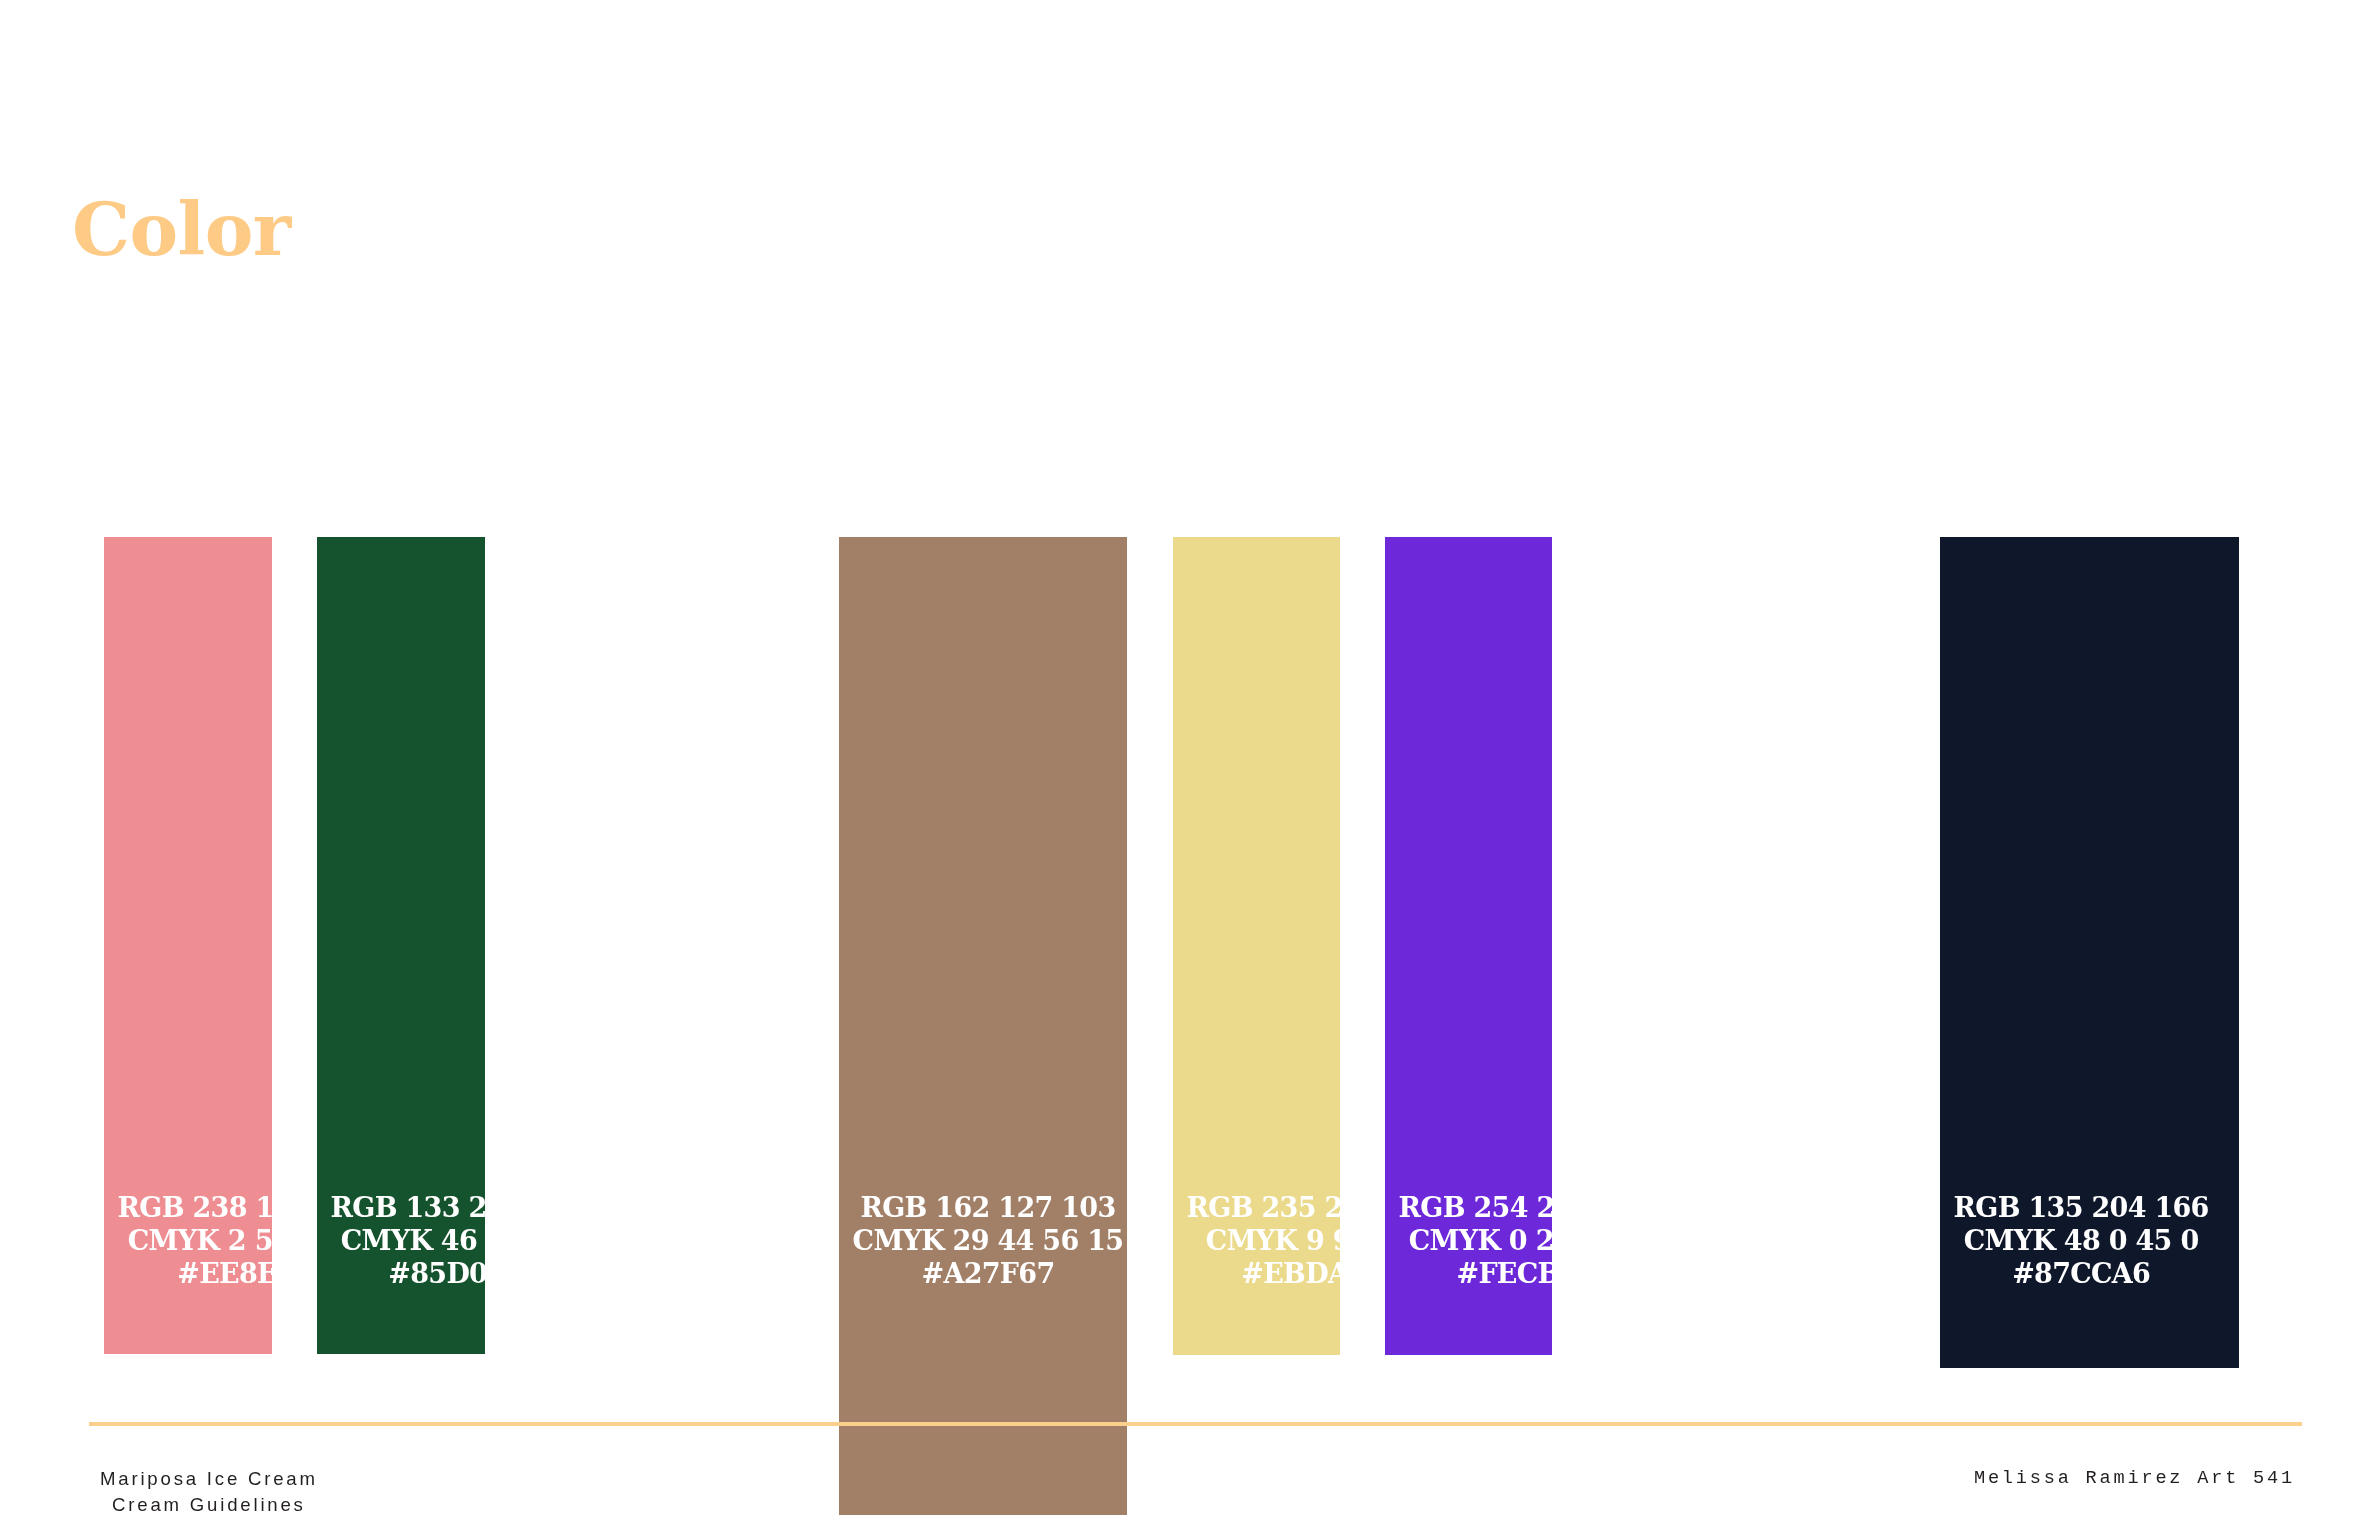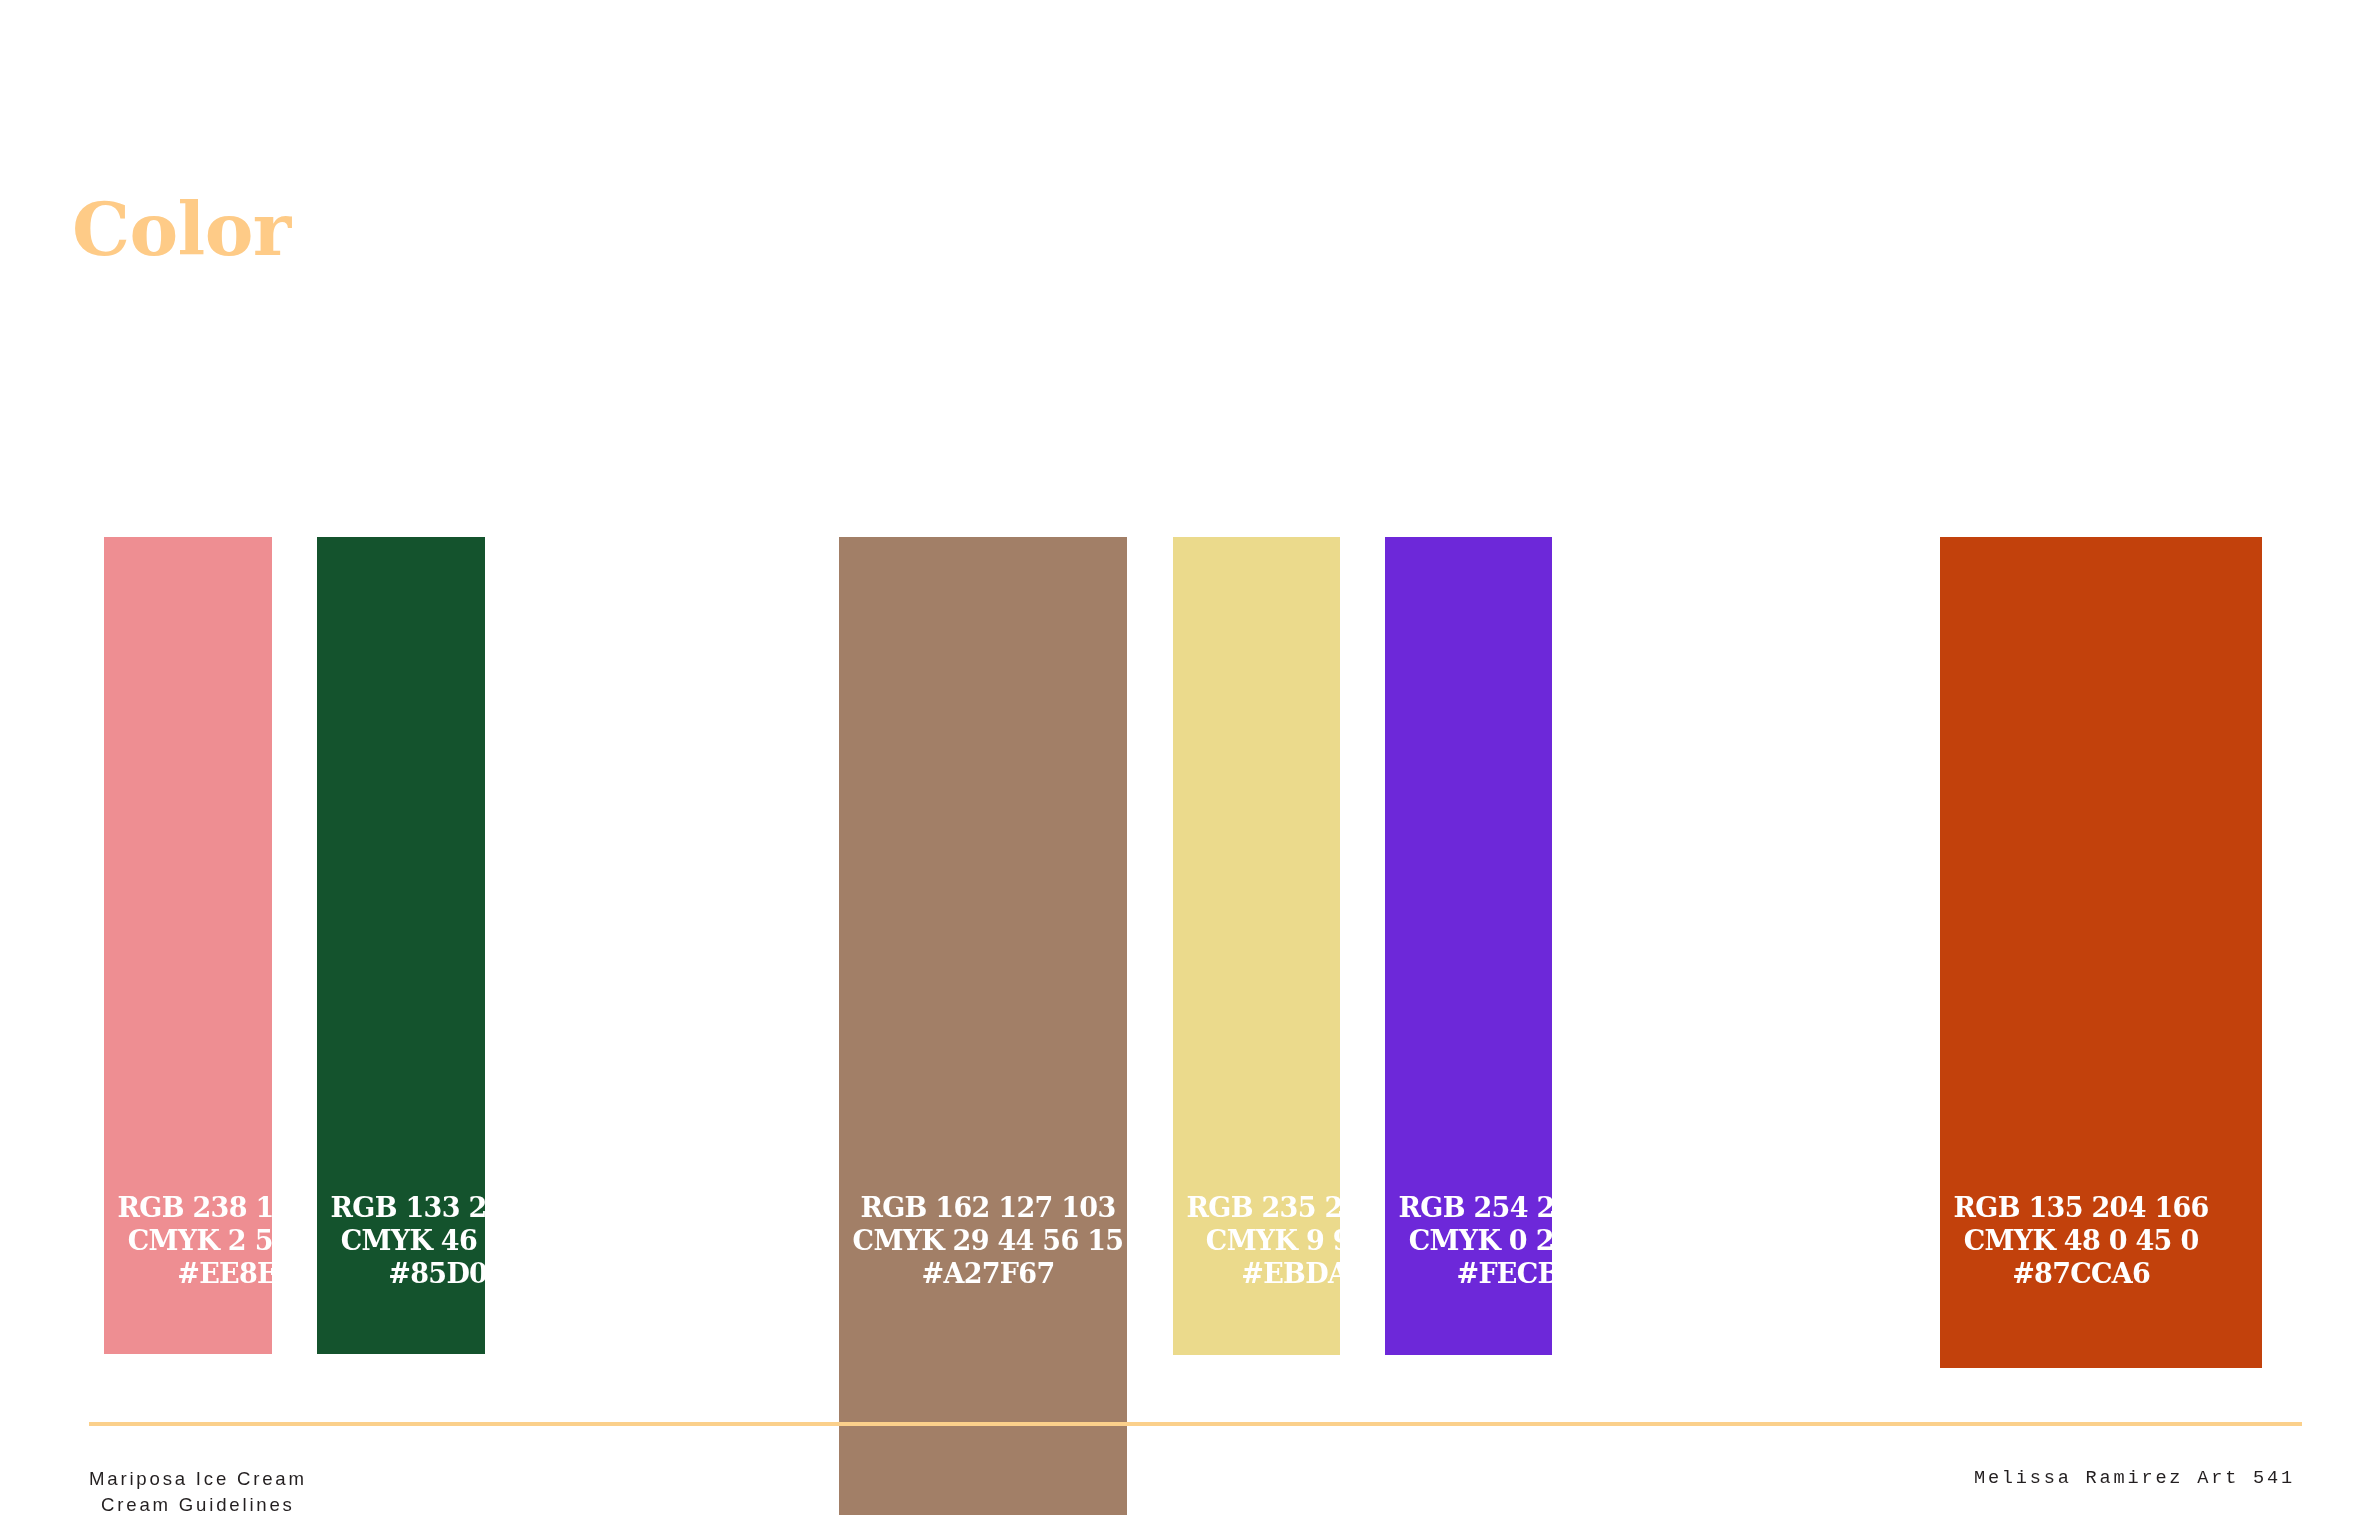--- a/index.html
+++ b/index.html
@@ -89,21 +89,21 @@
   .footer-rule {
     position: absolute;
     left: 89px;
     top: 1422px;
     width: 2213px;
     height: 3.7px;
     background: #FBD08B;
   }
   .footer-left {
     position: absolute;
-    left: 89px;
+    left: 100px;
     top: 1466px;
     font-family: "Liberation Sans", sans-serif;
     font-size: 18.6px;
     line-height: 26px;
     letter-spacing: 2.8px;
     color: #231f20;
     white-space: nowrap;
   }
   .footer-left span { display: block; }
   .footer-right {
@@ -161,21 +161,21 @@
     </div>
 
     <div class="swatch sw-4" style="background: #6d28d9;">
       <div class="swatch-labels">
         <span>RGB 254 203 135</span>
         <span>CMYK 0 22 53 0</span>
         <span>#FECB87</span>
       </div>
     </div>
 
-    <div class="swatch sw-5" style="background: #c2410c; padding-left: 23px;">
+    <div class="swatch sw-5" style="background: #0f172a;">
       <div class="swatch-labels">
         <span>RGB 135 204 166</span>
         <span>CMYK 48 0 45 0</span>
         <span>#87CCA6</span>
       </div>
     </div>
 
   </div>
 
   <div class="footer-rule" style="background: rgb(251, 208, 139);"></div>

